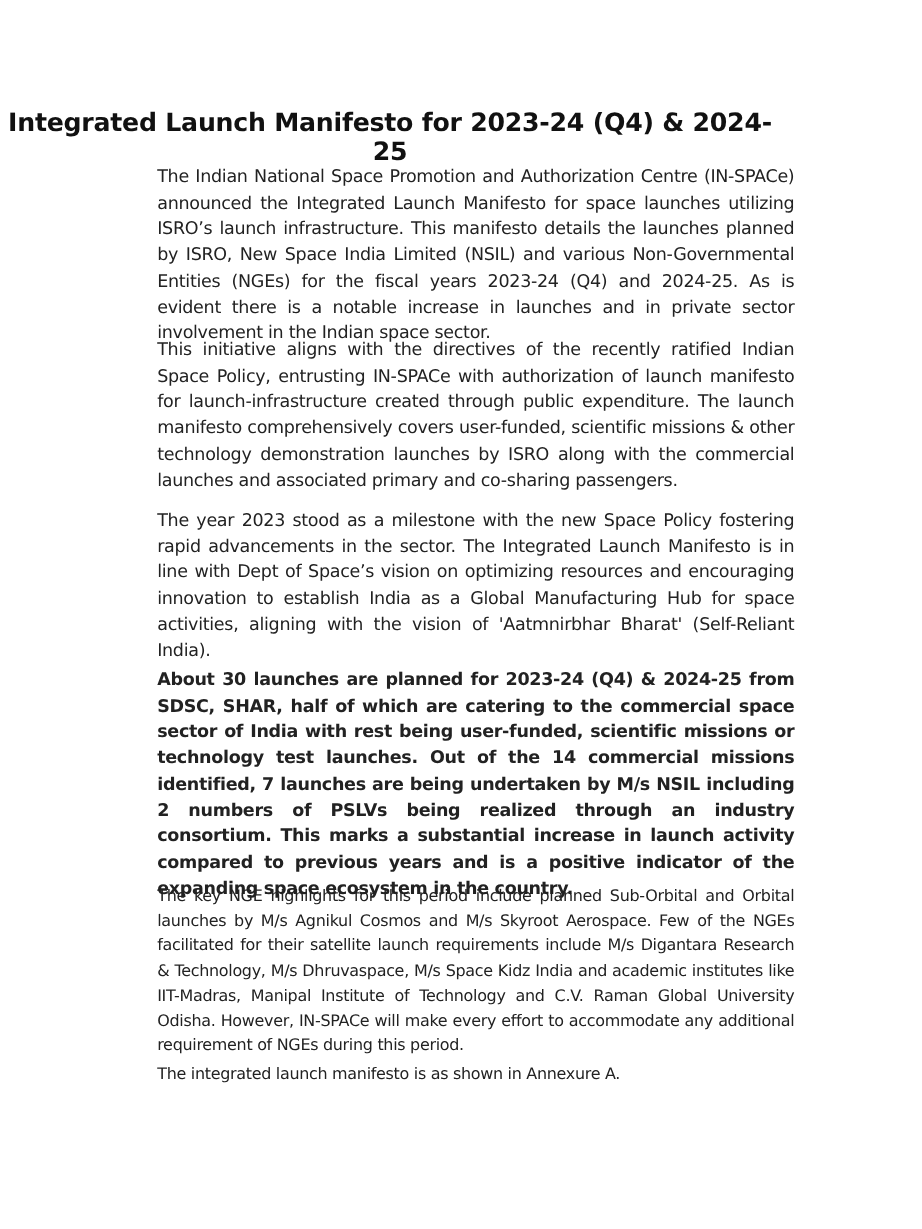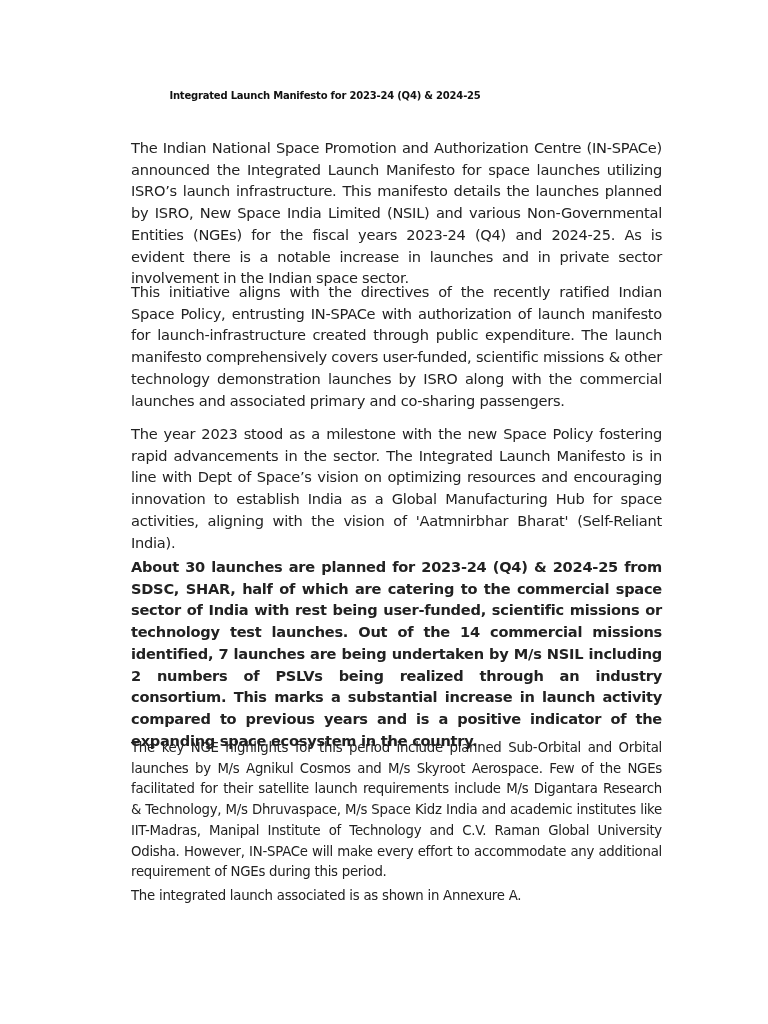--- a/index.html
+++ b/index.html
@@ -23,21 +23,21 @@
       background: #ffffff;
     }
     .title {
       position: absolute;
       left: 0;
       width: 650px;
       top: 90px;
       text-align: center;
       font-family: "DejaVu Sans", sans-serif;
       font-weight: bold;
-      font-size: 10px;
+      font-size: 21px;
       letter-spacing: -0.2px;
       color: #111111;
       margin: 0;
     }
     .para {
       position: absolute;
       left: 118px;
       width: 531px;
       margin: 13px;
       text-align: justify;
@@ -62,14 +62,14 @@
 <body>
 
 <div class="page">
   <h1 class="title">Integrated Launch Manifesto for 2023-24 (Q4) &amp; 2024-25</h1>
 
   <p class="para" id="p1">The Indian National Space Promotion and Authorization Centre (IN-SPACe) announced the Integrated Launch Manifesto for space launches utilizing ISRO’s launch infrastructure. This manifesto details the launches planned by ISRO, New Space India Limited (NSIL) and various Non-Governmental Entities (NGEs) for the fiscal years 2023-24 (Q4) and 2024-25. As is evident there is a notable increase in launches and in private sector involvement in the Indian space sector.</p>
   <p class="para" id="p2">This initiative aligns with the directives of the recently ratified Indian Space Policy, entrusting IN-SPACe with authorization of launch manifesto for launch-infrastructure created through public expenditure. The launch manifesto comprehensively covers user-funded, scientific missions &amp; other technology demonstration launches by ISRO along with the commercial launches and associated primary and co-sharing passengers.</p>
   <p class="para" id="p3">The year 2023 stood as a milestone with the new Space Policy fostering rapid advancements in the sector. The Integrated Launch Manifesto is in line with Dept of Space’s vision on optimizing resources and encouraging innovation to establish India as a Global Manufacturing Hub for space activities, aligning with the vision of 'Aatmnirbhar Bharat' (Self-Reliant India).</p>
   <p class="para" id="p4">About 30 launches are planned for 2023-24 (Q4) &amp; 2024-25 from SDSC, SHAR, half of which are catering to the commercial space sector of India with rest being user-funded, scientific missions or technology test launches. Out of the 14 commercial missions identified, 7 launches are being undertaken by M/s NSIL including 2 numbers of PSLVs being realized through an industry consortium.  This marks a substantial increase in launch activity compared to previous years and is a positive indicator of the expanding space ecosystem in the country.</p>
   <p class="para small" id="p5">The key NGE highlights for this period include planned Sub-Orbital and Orbital launches by M/s Agnikul Cosmos and M/s Skyroot Aerospace. Few of the NGEs facilitated for their satellite launch requirements include M/s Digantara Research &amp; Technology, M/s Dhruvaspace, M/s Space Kidz India and academic institutes like IIT-Madras, Manipal Institute of Technology and C.V. Raman Global University Odisha. However, IN-SPACe will make every effort to accommodate any additional requirement of NGEs during this period.</p>
-  <p class="para small" id="p6">The integrated launch associated is as shown in Annexure A.</p>
+  <p class="para small" id="p6">The integrated launch manifesto is as shown in Annexure A.</p>
 </div>
 
 </body></html>

